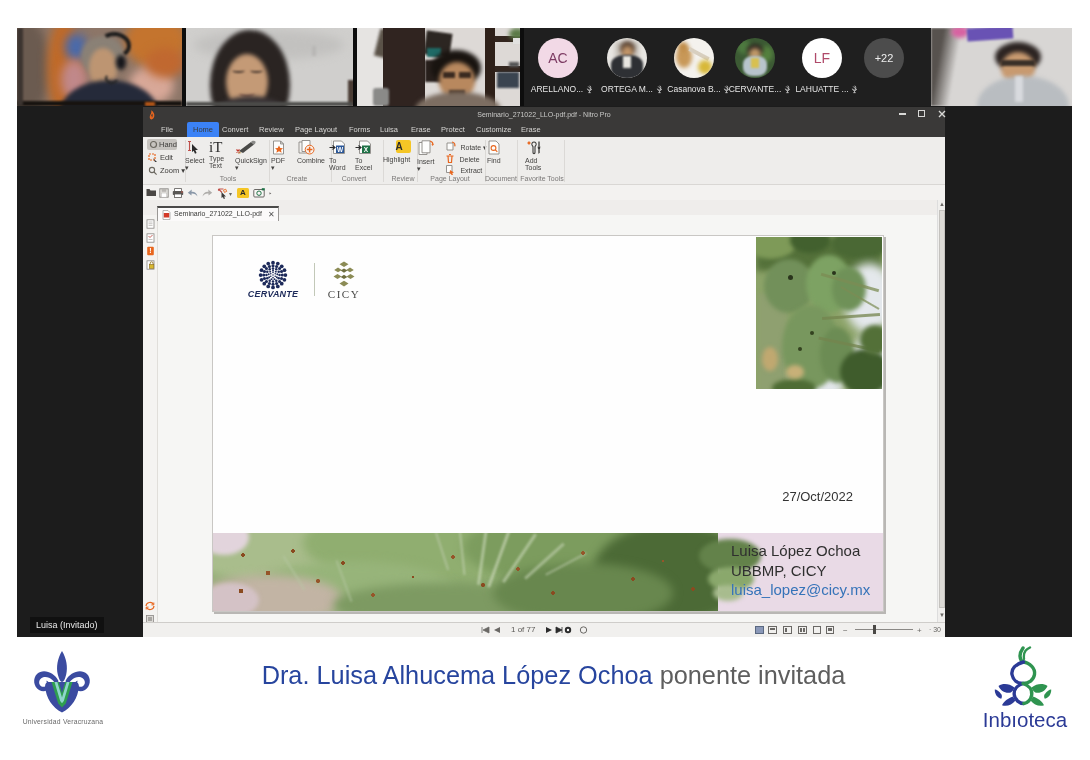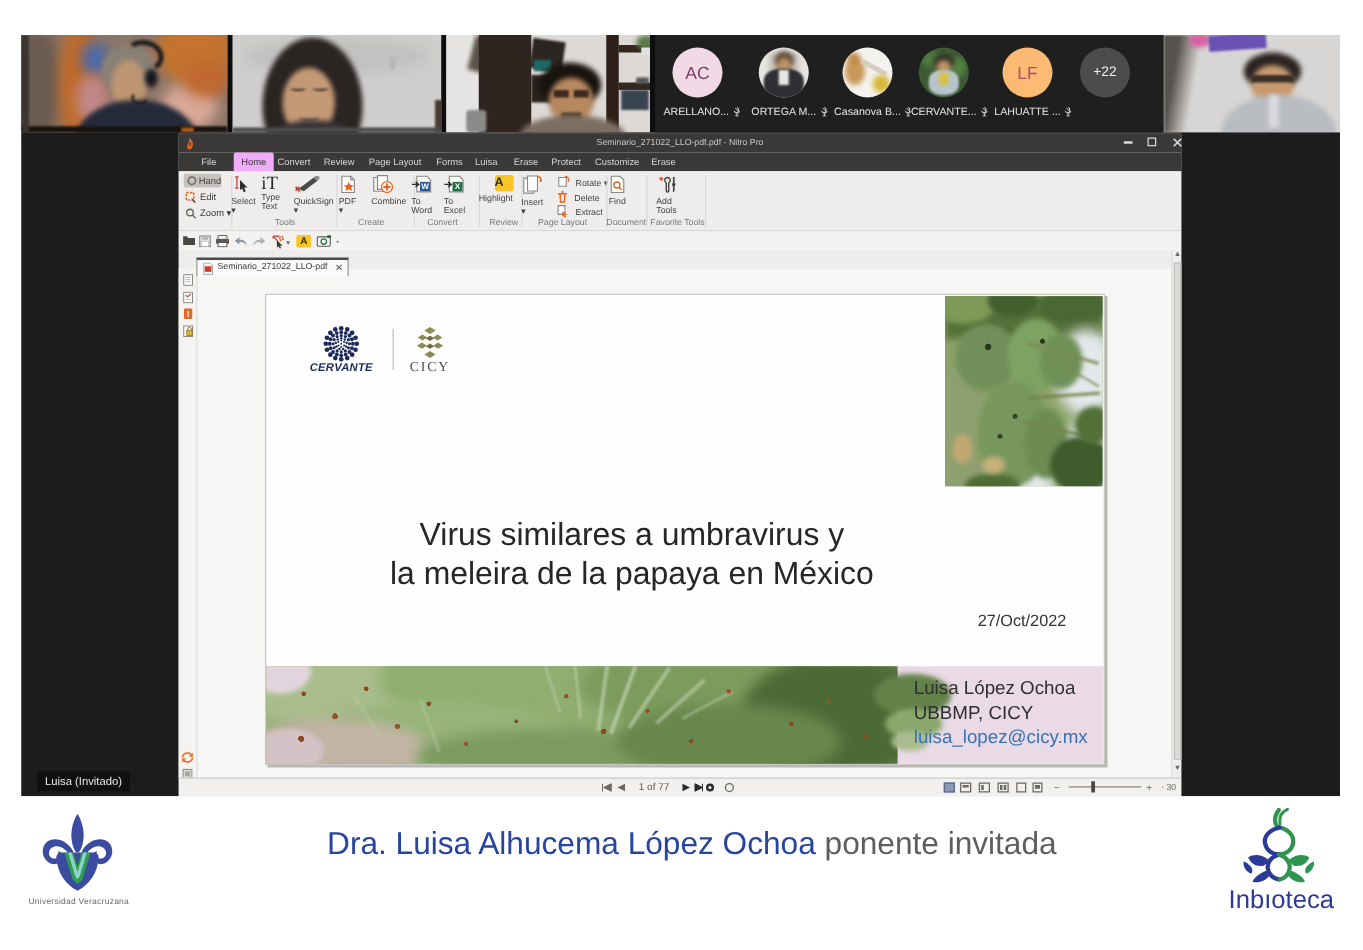--- a/index.html
+++ b/index.html
@@ -23,21 +23,21 @@
   
   #screen { left:17px; top:106px; width:1055px; height:531px; background:#1c1c1c; }
   #luisa { left:13px; top:511px; color:#e8e8e8; font-size:9px; padding:3px 6px; background:#101010; }
 
   
   #win { left:126px; top:1px; width:802px; height:530px; background:#f1f0ee; }
   #titlebar { left:0; top:0; width:802px; height:15px; background:#3a3938; }
   #titletxt { width:802px; text-align:center; top:4px; color:#c9c9c7; font-size:7px; }
   #menubar { left:0; top:15px; width:802px; height:15px; background:#3a3938; }
   .mtab { position:absolute; top:0; height:15px; color:#d6d5d3; font-size:7.5px; line-height:15px; }
-  #hometab { background:#f0abfc; color:#3a3a38; padding:0 6px; border-radius:2px 2px 0 0; }
+  #hometab { background:#3b82f6; color:#3a3a38; padding:0 6px; border-radius:2px 2px 0 0; }
   #ribbon { left:0; top:30px; width:802px; height:48px; background:#eeedeb; border-bottom:1px solid #d9d7d4; }
   .rsep { position:absolute; top:3px; width:1px; height:42px; background:#dbd9d6; }
   .rlabel { position:absolute; bottom:2px; font-size:7px; color:#7a7877; width:80px; text-align:center; }
   .rbtn { position:absolute; top:3px; text-align:left; font-size:7px; color:#434240; }
   .rbtn .cap { margin-top:1px; line-height:7px; }
   #qtoolbar { left:0; top:78px; width:802px; height:15px; background:#f3f2f0; }
   #tabbar { left:0; top:93px; width:794px; height:15px; background:#efedeb; }
   #doctab { left:14px; top:6px; z-index:5; width:122px; height:15px; background:#fbfafa; border:1px solid #9a9896; border-bottom:none; border-top:2px solid #4a4948; font-size:7px; color:#3a3a38; line-height:12px; padding-left:16px; white-space:nowrap; }
   #docarea { left:0; top:108px; width:794px; height:407px; background:#f6f6f4; }
   #sidebar { left:0; top:0; width:15px; height:407px; background:#f4f3f1; border-right:1px solid #e0deda; }
@@ -147,21 +147,21 @@
         <div class="blob2" style="left:24px;top:8px;width:14px;height:16px;background:#54803e;"></div>
         <div class="blob2" style="left:12px;top:6px;width:16px;height:12px;background:#2c2420;"></div>
         <div class="blob2" style="left:14px;top:10px;width:12px;height:12px;background:#c09868;"></div>
         <div class="sharp" style="left:8px;top:18px;width:24px;height:20px;background:#b8c4cc;border-radius:40%;filter:blur(1px);"></div>
         <div class="sharp" style="left:16px;top:20px;width:8px;height:10px;background:#d8c050;filter:blur(1px);"></div>
       </div>
       <div class="plabel" style="left:191px;">CERVANTE...</div>
       <svg class="micico" style="left:260px;" viewBox="0 0 8 10">
           <path d="M2.5 1.5 L5.5 4.5 M4 1 a1.4 1.4 0 0 1 1.4 1.4 v1.8 a1.4 1.4 0 0 1 -2.5 .9 M1.6 4 a2.5 2.5 0 0 0 4.9 .5 M4 6.8 v1.6 M2.6 8.6 h2.8" stroke="#dcdcdc" stroke-width="0.9" fill="none"></path>
         </svg>
-      <div class="avatar" style="left:278px;background:#fdba74;color:#b04a6a;">LF</div>
+      <div class="avatar" style="left:278px;background:#ffffff;color:#b04a6a;">LF</div>
       <div class="plabel" style="left:258px;">LAHUATTE ...</div>
       <svg class="micico" style="left:327px;" viewBox="0 0 8 10">
           <path d="M2.5 1.5 L5.5 4.5 M4 1 a1.4 1.4 0 0 1 1.4 1.4 v1.8 a1.4 1.4 0 0 1 -2.5 .9 M1.6 4 a2.5 2.5 0 0 0 4.9 .5 M4 6.8 v1.6 M2.6 8.6 h2.8" stroke="#dcdcdc" stroke-width="0.9" fill="none"></path>
         </svg>
       <div class="avatar" style="left:340px;background:#4c4c4c;color:#eee;font-size:11px;">+22</div>
     </div>
     <div class="vid" id="v5" style="left:914px;width:141px;background:#d8d6d4;">
       <div class="sharp" style="left:0;top:0;width:30px;height:78px;background:linear-gradient(100deg,#57524e 30%,transparent 72%);filter:blur(1px);"></div>
       <div class="blob2" style="left:20px;top:-2px;width:18px;height:12px;background:#d862a2;"></div>
       <div class="sharp" style="left:36px;top:-1px;width:46px;height:13px;background:#6952b4;transform:rotate(-4deg);filter:blur(1px);"></div>
@@ -485,21 +485,20 @@
           <div class="abs" style="left:101px;top:27px;width:1px;height:33px;background:#c2c8b8;"></div>
           <svg class="abs" style="left:118px;top:25px;" width="26" height="27" viewBox="0 0 26 27" fill="#8b8b55">
             <path d="M13 0.5 l4.5 2.8 l-4.5 2.8 l-4.5 -2.8 Z"></path>
             <path d="M7 6.5 l3.8 2.4 l-3.8 2.4 l-3.8 -2.4 Z M19 6.5 l3.8 2.4 l-3.8 2.4 l-3.8 -2.4 Z"></path>
             <path d="M13 7.5 l3.4 2.1 l-3.4 2.1 l-3.4 -2.1 Z" fill="#6e6e40"></path>
             <path d="M6.5 13 l4 2.5 l-4 2.5 l-4 -2.5 Z M19.5 13 l4 2.5 l-4 2.5 l-4 -2.5 Z"></path>
             <path d="M13 13.8 l3.4 2.1 l-3.4 2.1 l-3.4 -2.1 Z" fill="#6e6e40"></path>
             <path d="M13 19.8 l4.5 2.8 l-4.5 2.8 l-4.5 -2.8 Z"></path>
           </svg>
           <div class="abs" style="left:104px;top:52px;width:54px;text-align:center;font-size:11px;color:#4a4a48;font-family:'Liberation Serif',serif;letter-spacing:1.5px;">CICY</div>
-          <div id="slidetitle" class="abs">Virus similares a umbravirus y<br>la meleira de la papaya en México</div>
           <div id="slidedate" class="abs">27/Oct/2022</div>
           <div id="pinkstrip" class="abs">
             <div class="sharp" style="left:0;top:0;width:505px;height:78px;background:#8fac72;overflow:hidden;">
               <div class="blob" style="left:-30px;top:-20px;width:180px;height:70px;background:#a9bd8c;"></div>
               <div class="blob" style="left:90px;top:-30px;width:240px;height:80px;background:#90ae70;"></div>
               <div class="blob" style="left:250px;top:-20px;width:200px;height:70px;background:#7c9c5e;"></div>
               <div class="blob" style="left:380px;top:-10px;width:160px;height:100px;background:#4c6a36;"></div>
               <div class="blob" style="left:40px;top:28px;width:200px;height:56px;background:#97b47a;"></div>
               <div class="blob" style="left:-20px;top:42px;width:150px;height:50px;background:#c2b4a4;"></div>
               <div class="blob" style="left:120px;top:50px;width:220px;height:44px;background:#7d9a62;"></div>

